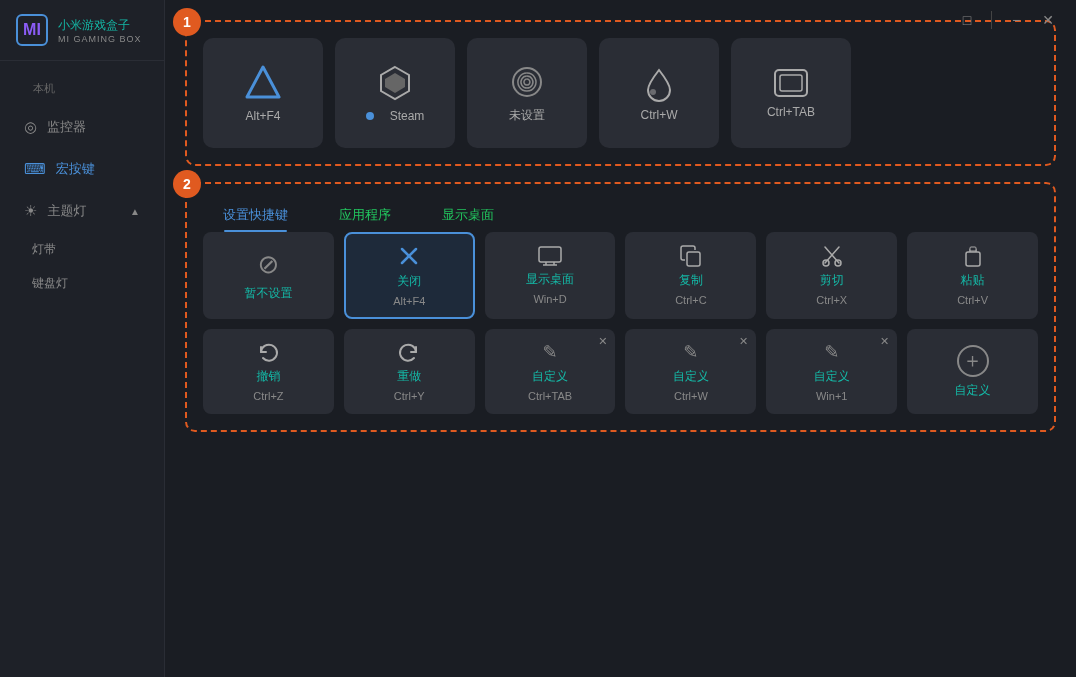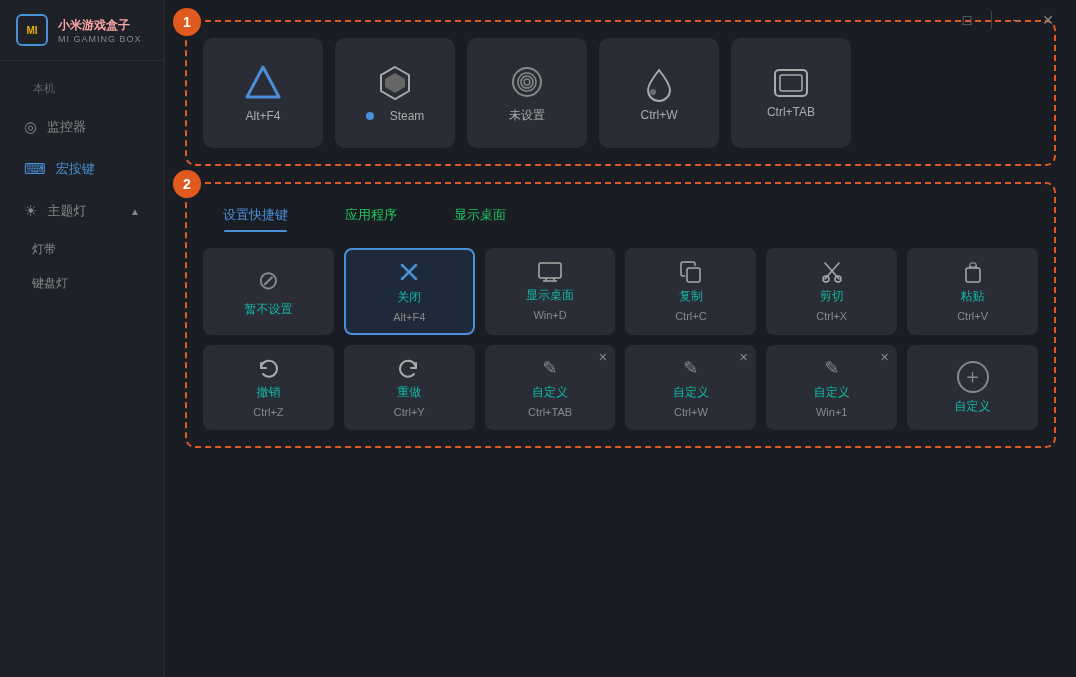--- a/index.html
+++ b/index.html
@@ -32,32 +32,32 @@
       margin-bottom: 16px;
     }
     .logo-icon {
       width: 32px;
       height: 32px;
       border: 2px solid #4a90d9;
       border-radius: 6px;
       display: flex;
       align-items: center;
       justify-content: center;
-      color: #eab308;
-      font-size: 10px;
+      color: #8b5cf6;
+      font-size: 16px;
       font-weight: bold;
     }
     .logo-text {
       display: flex;
       flex-direction: column;
     }
     .logo-title {
       font-size: 12px;
-      color: #fca5a5;
-      font-weight: bold;
+      color: #14b8a6;
+      font-weight: normal;
     }
     .logo-sub {
       font-size: 9px;
       color: #888;
       letter-spacing: 1px;
     }
     .section-label {
       font-size: 11px;
       color: #666;
       padding: 4px 33px 10px;
@@ -165,22 +165,22 @@
       cursor: pointer;
       transition: background 0.2s;
       border: 2px solid transparent;
     }
     .key-card-label { font-size: 12px; color: #aaa; }
     .steam-dot { width: 8px; height: 8px; background: #4a90d9; border-radius: 50%; }
 
     
     .tab-bar {
       display: flex;
-      gap: 17px;
-      margin-bottom: 18px;
+      gap: 11px;
+      margin-bottom: 2px;
     }
     .tab {
       padding: 6px 20px;
       font-size: 13px;
       color: #22c55e;
       cursor: pointer;
       position: relative;
     }
     .tab.active {
       color: #4a90d9;

